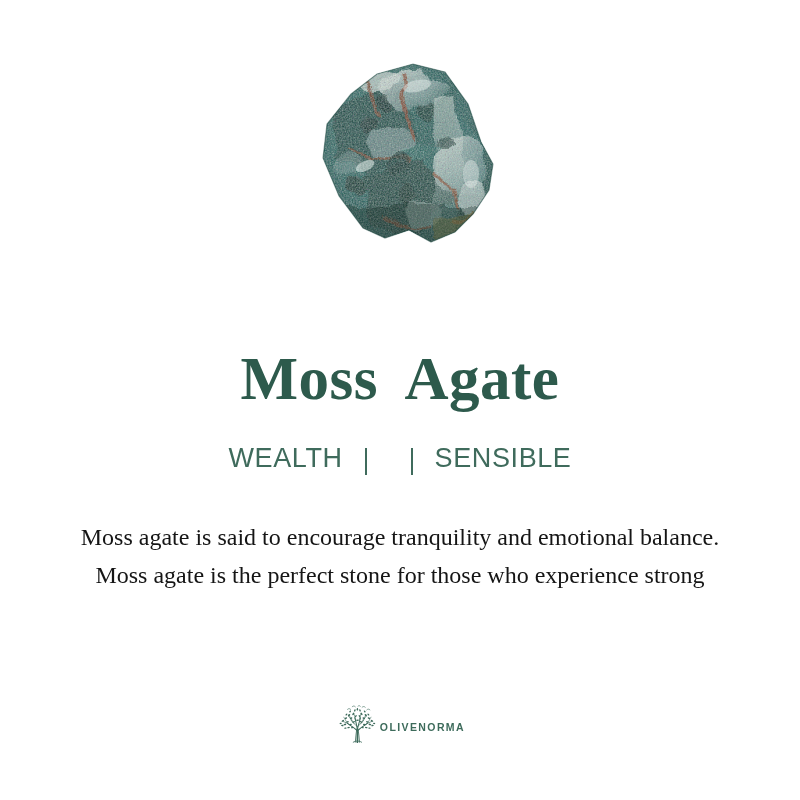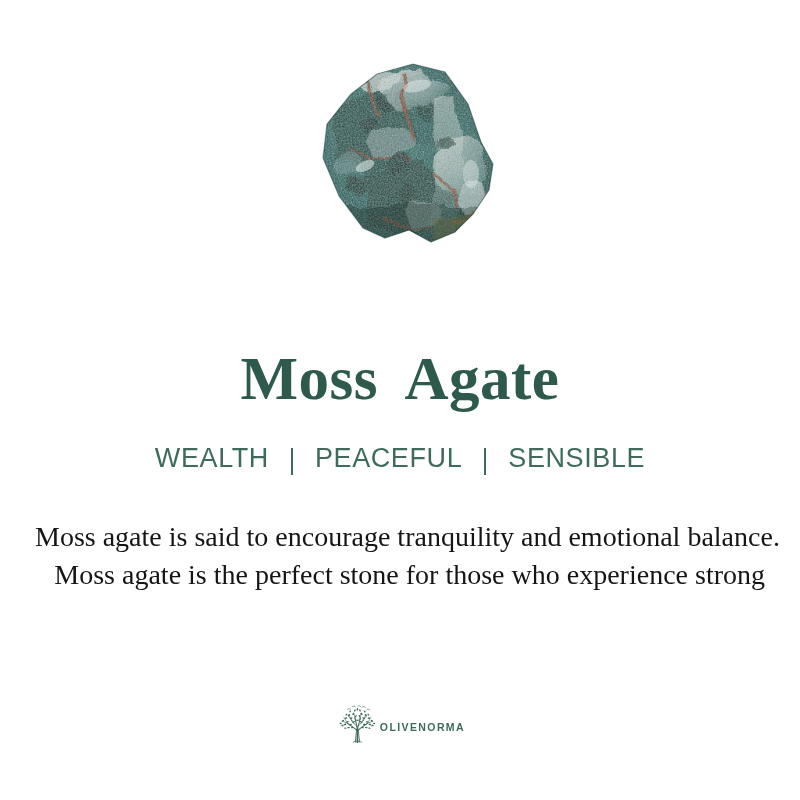--- a/index.html
+++ b/index.html
@@ -76,23 +76,23 @@
     margin: 0 22px;
     position: relative;
     top: 1px;
   }
 
   
   .desc {
     margin: 0;
     padding-top: 44px;
     width: 730px;
-    text-align: right;
+    text-align: center;
     font-family: "Liberation Serif", "DejaVu Serif", serif;
-    font-size: 28px;
+    font-size: 24px;
     line-height: 38px;
     color: #151515;
   }
   .desc-line { display: block; white-space: nowrap; }
 
   
   .logo {
     position: absolute;
     left: 50%;
     transform: translateX(-50%);
@@ -216,21 +216,20 @@
                L184,144 L168,168 L150,186 L126,196 L104,184 L80,192
                L58,182 L34,150 L18,112 L22,78 Z" fill="none" stroke="#16413a" stroke-width="1.2" opacity=".45"></path>
     </svg>
   </div>
 
   <h1 class="title">Moss  Agate</h1>
 
   <div class="keywords">
     <span class="kw">WEALTH</span>
     <span class="kw-sep"></span>
-    <span class="kw">PEACEFUL</span>
     <span class="kw-sep"></span>
     <span class="kw">SENSIBLE</span>
   </div>
 
   <div class="desc">
     <span class="desc-line">Moss agate is said to encourage tranquility and emotional balance.</span>
     <span class="desc-line">Moss agate is the perfect stone for those who experience strong</span>
   </div>
 
   <div class="logo">

